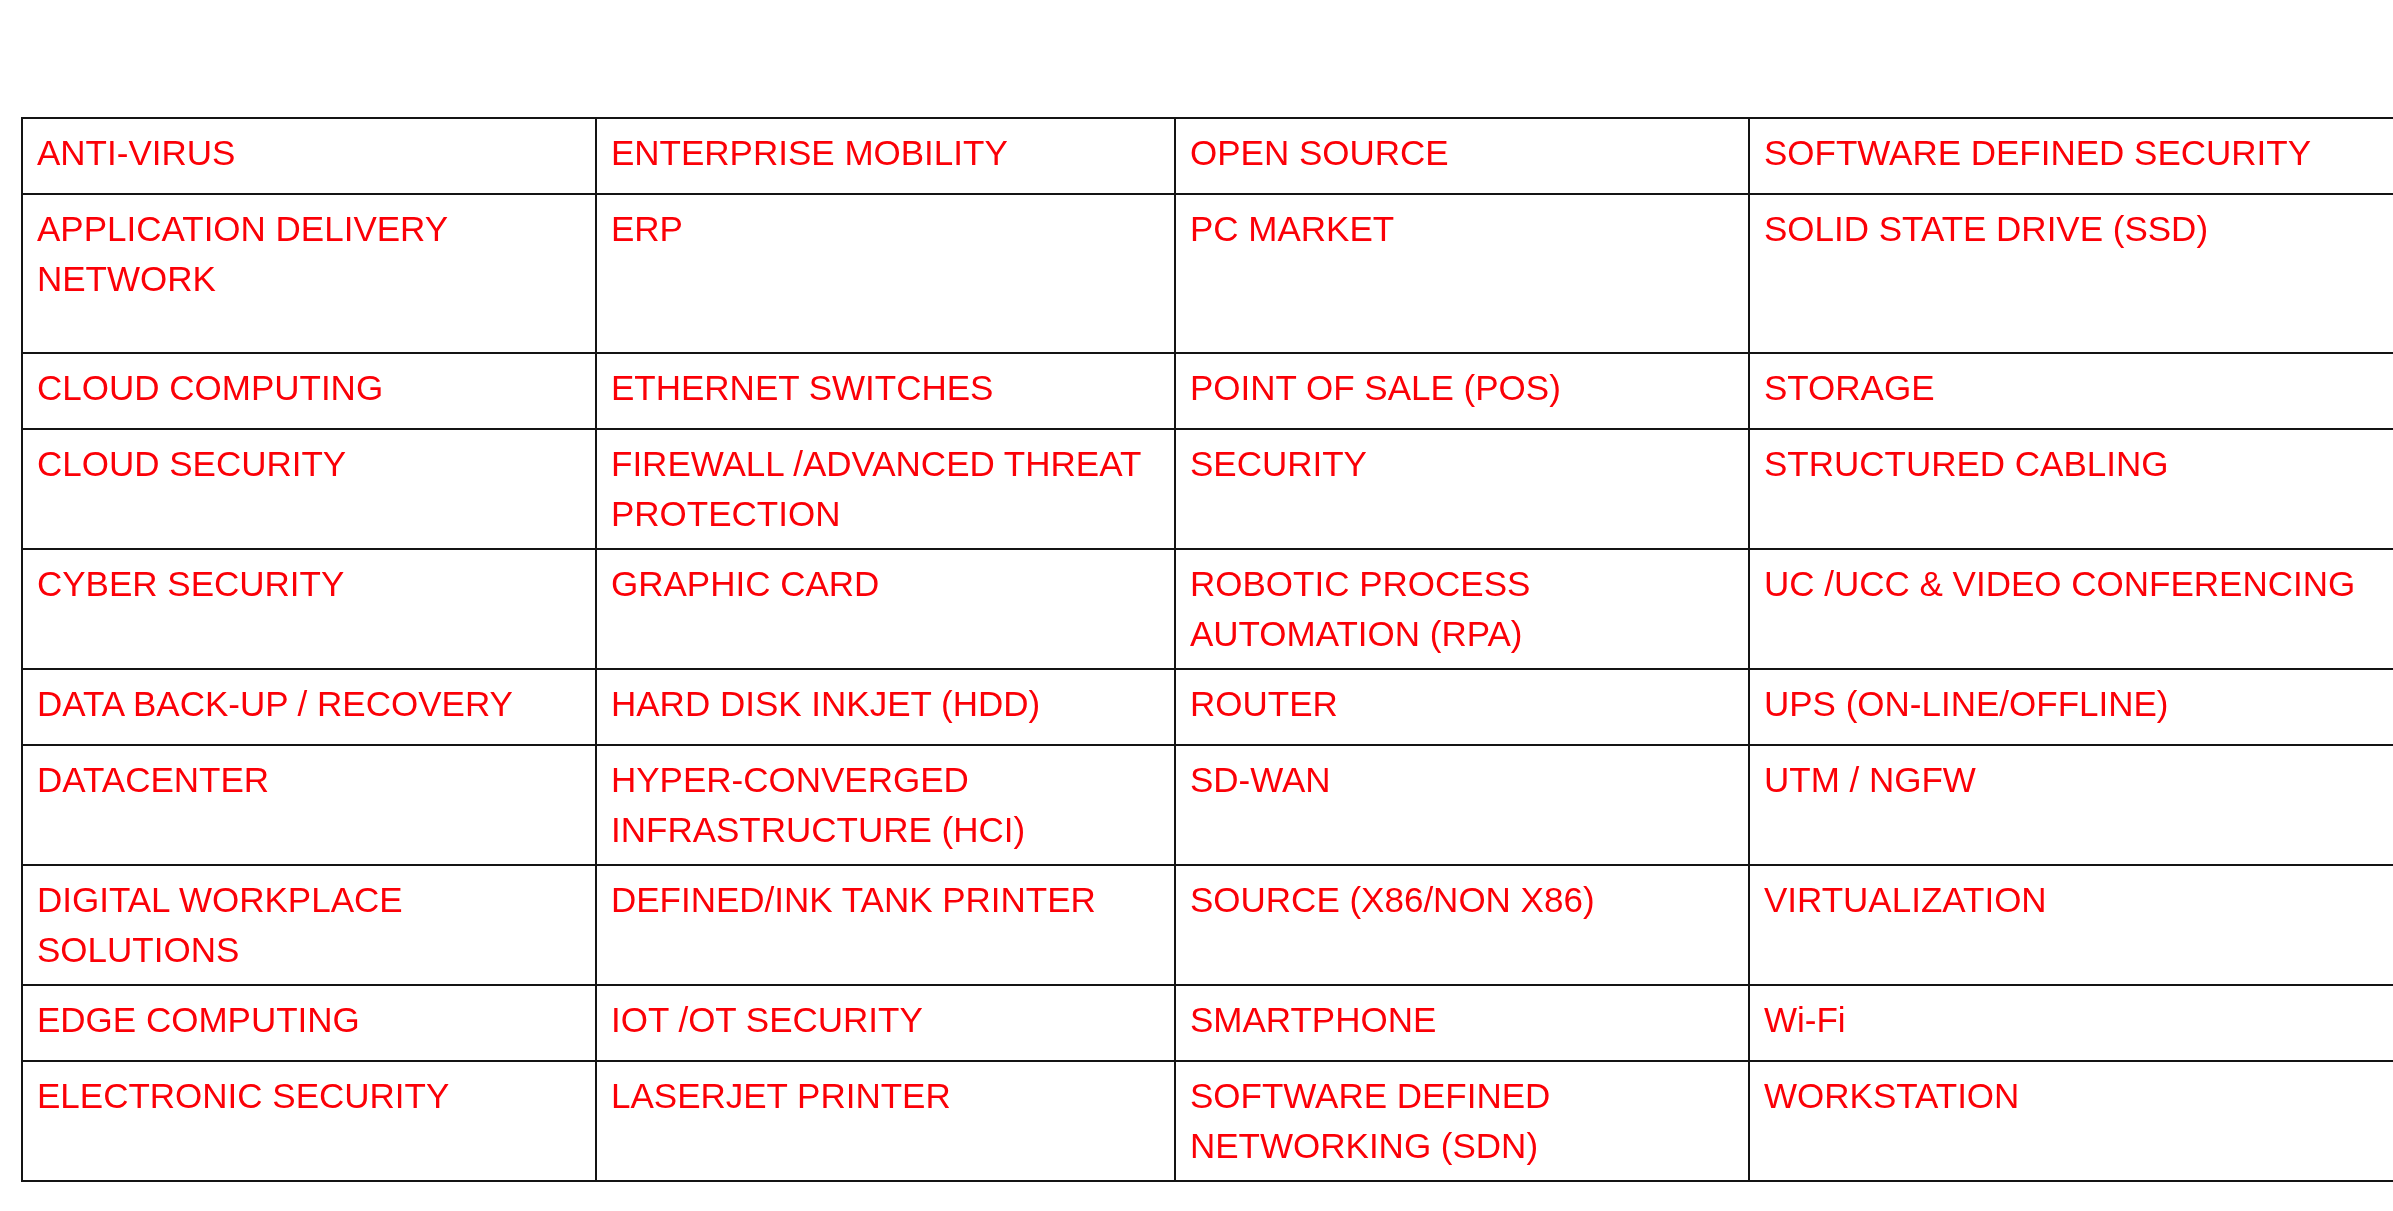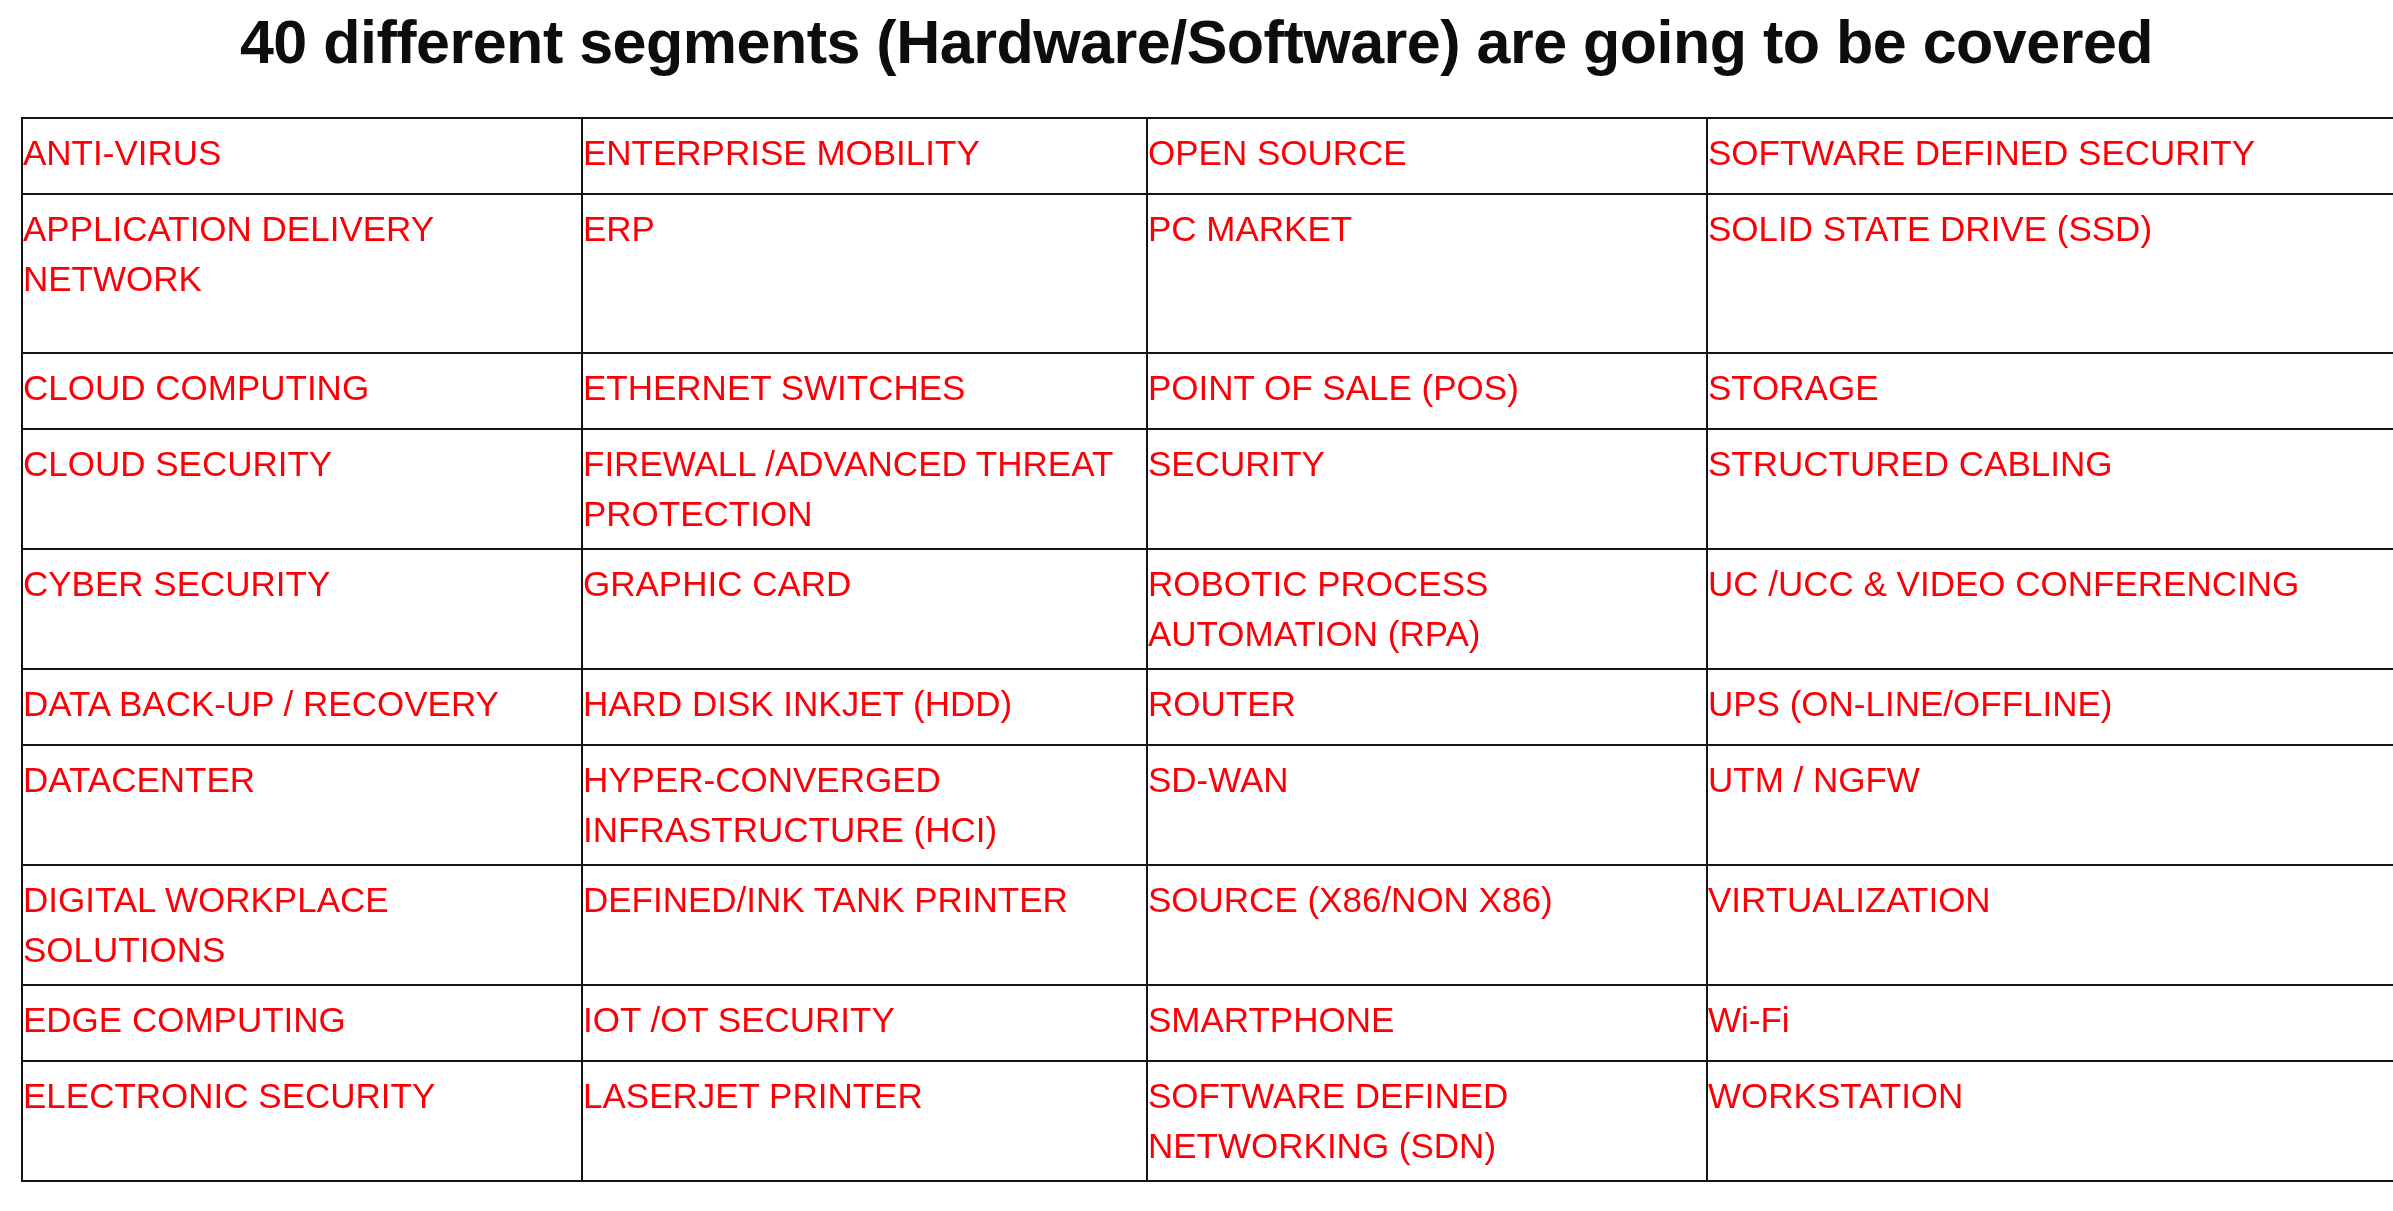--- a/index.html
+++ b/index.html
@@ -43,21 +43,21 @@
     left: 21px;
     top: 117px;
     width: 2325px;
     border-collapse: collapse;
     table-layout: fixed;
   }
 
   #segments-table td {
     border: 2px solid #141414;
     vertical-align: top;
-    padding: 9px 12px 9px 0;
+    padding: 9px 12px 9px 14px;
     color: #fb0007;
     font-family: "Liberation Sans", sans-serif;
     font-size: 35px;
     line-height: 50px;
     font-weight: normal;
     word-wrap: break-word;
   }
 
   #segments-table td.col-1 { width: 546px; }
   #segments-table td.col-2 { width: 551px; margin-left: 28px; }
@@ -69,21 +69,20 @@
   #segments-table tr.r-medium td { height: 88px; border-radius: 19px; }
   #segments-table tr.r-mid2   td { height: 91px; }
 
   .cell-text { display: block; }
 </style>
 </head>
 <body>
 
 <div id="slide">
 
-  <div id="slide-title">40 different segments (Hardware/Software) are going to be covered</div>
 
   <table id="segments-table">
     <tbody>
 
       <tr class="r-short">
         <td class="col-1">
             <span class="cell-text">ANTI-VIRUS</span>
           </td>
         <td class="col-2">
             <span class="cell-text">ENTERPRISE MOBILITY</span>

